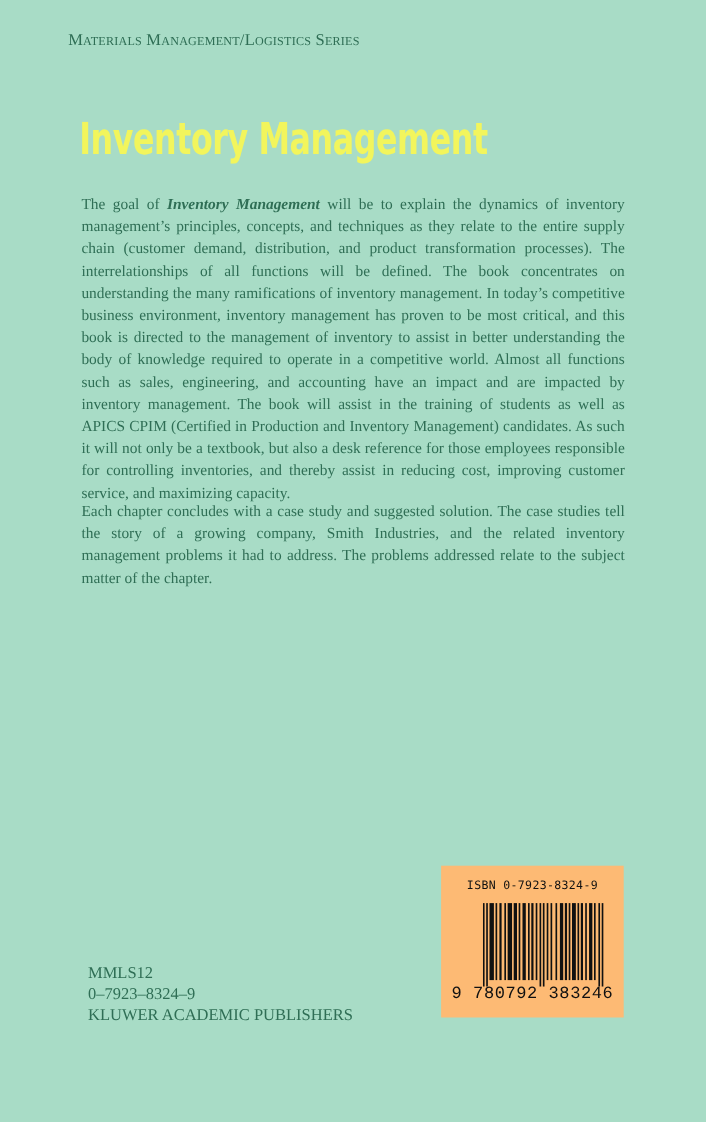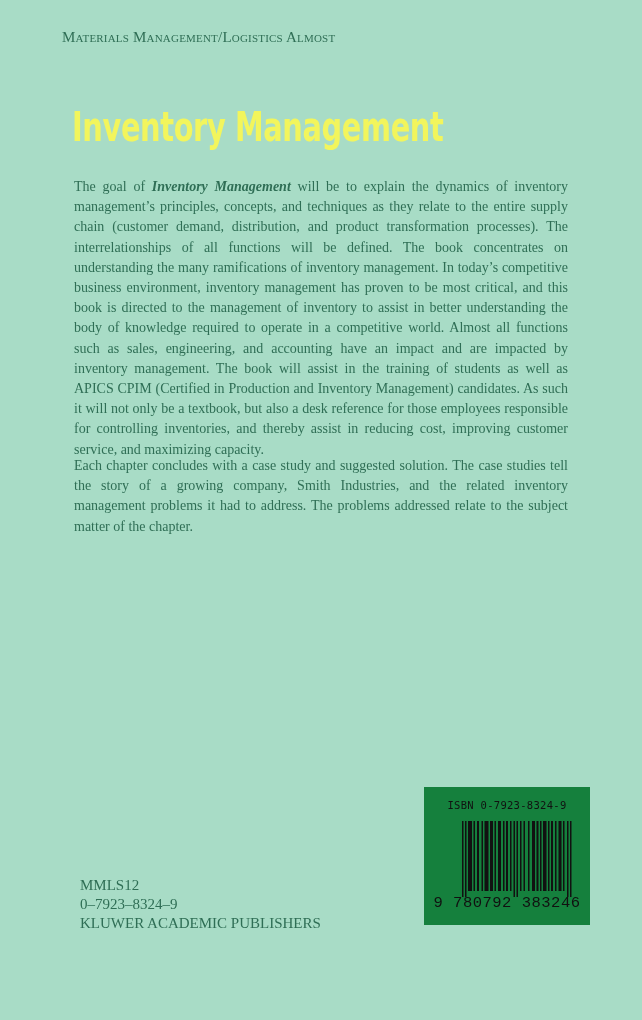--- a/index.html
+++ b/index.html
@@ -40,23 +40,23 @@
   .p1 { top: 177px; }
   .p2 { top: 456px; }
   .footer {
     position: absolute; left: 80px; top: 876px;
     font-size: 15px;
     line-height: 19px;
     color: #2f6e55;
   }
   .footer div { white-space: nowrap; }
   .isbn-box {
-    position: absolute; left: 424px; top: 787px;
+    position: absolute; left: 401px; top: 787px;
     width: 166px; height: 138px;
-    background: #15803d;
+    background: #fdba74;
   }
   .isbn-text {
     position: absolute; left: 0; right: 0; top: 12px;
     text-align: center;
     font-family: "DejaVu Sans Mono", monospace;
     font-size: 10.5px;
     color: #111;
     letter-spacing: 0.3px;
   }
   .barcode {
@@ -68,21 +68,21 @@
     text-align: center;
     font-family: Liberation Mono, monospace;
     font-size: 15.5px;
     color: #111;
     letter-spacing: 0.5px;
   }
 </style>
 </head>
 <body>
 
-<div class="series">Materials Management/Logistics Almost</div>
+<div class="series">Materials Management/Logistics Series</div>
 
 <div class="title">Inventory Management</div>
 
 <p class="body-text p1"><span>The goal of </span><b><i>Inventory Management</i></b><span> will be to explain the dynamics of inventory management’s principles, concepts, and techniques as they relate to the entire supply chain (customer demand, distribution, and product transformation processes). The interrelationships of all functions will be defined. The book concentrates on understanding the many ramifications of inventory management. In today’s competitive business environment, inventory management has proven to be most critical, and this book is directed to the management of inventory to assist in better understanding the body of knowledge required to operate in a competitive world. Almost all functions such as sales, engineering, and accounting have an impact and are impacted by inventory management. The book will assist in the training of students as well as APICS CPIM (Certified in Production and Inventory Management) candidates. As such it will not only be a textbook, but also a desk reference for those employees responsible for controlling inventories, and thereby assist in reducing cost, improving customer service, and maximizing capacity.</span></p>
 
 <p class="body-text p2">Each chapter concludes with a case study and suggested solution. The case studies tell the story of a growing company, Smith Industries, and the related inventory management problems it had to address. The problems addressed relate to the subject matter of the chapter.</p>
 
 <div class="footer">
   <div>MMLS12</div>
   <div>0–7923–8324–9</div>

